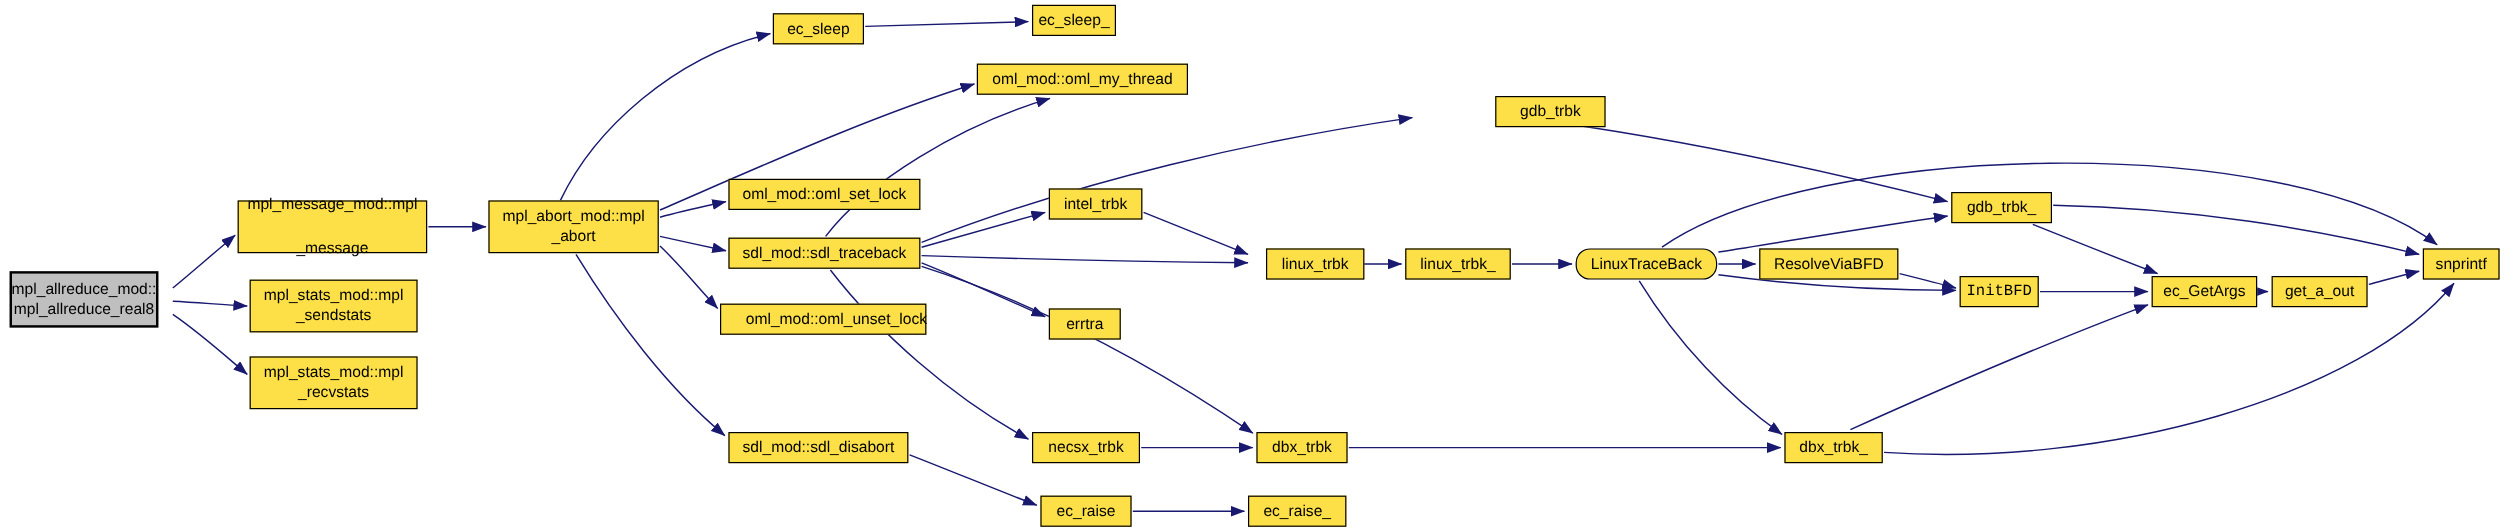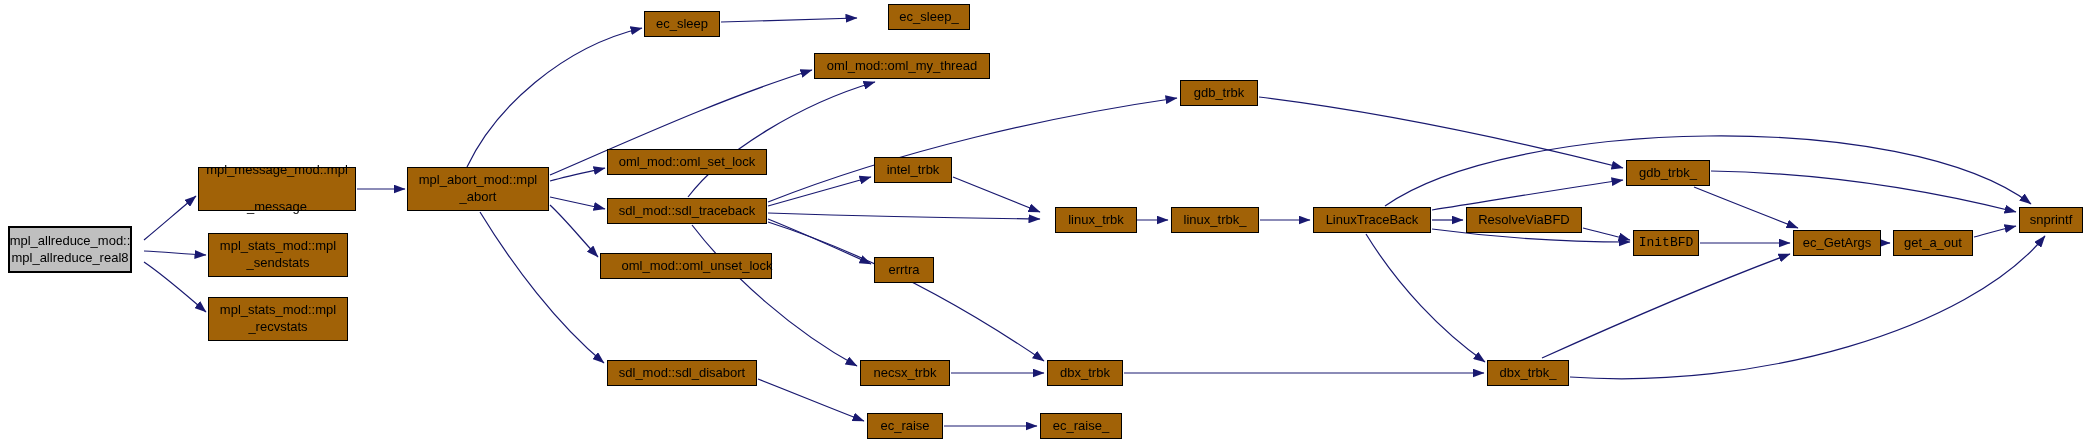--- a/index.html
+++ b/index.html
@@ -23,21 +23,21 @@
     height: 443px;
   }
   .edge {
     fill: none;
     stroke: #191970;
     stroke-width: 1.2;
   }
   .node {
     position: absolute;
     box-sizing: border-box;
-    background: #a16207;
+    background: #fde047;
     border: 1px solid #000000;
     color: #000000;
     font-size: 13px;
     line-height: 1.3;
     display: flex;
     flex-direction: column;
     justify-content: center;
     align-items: center;
     text-align: center;
     white-space: nowrap;
@@ -119,21 +119,21 @@
       <div class="lbl">mpl_stats_mod::mpl</div>
       <div class="lbl">_recvstats</div>
     </div>
     <div class="node" style="left: 407px; top: 167px; width: 142px; height: 44px;">
       <div class="lbl">mpl_abort_mod::mpl</div>
       <div class="lbl">_abort</div>
     </div>
     <div class="node" style="left: 644px; top: 11px; width: 76px; height: 26px;">
       <div class="lbl">ec_sleep</div>
     </div>
-    <div class="node" style="left: 888px; top: 4px; width: 82px; height: 26px;">
+    <div class="node" style="left: 860px; top: 4px; width: 70px; height: 26px;">
       <div class="lbl">ec_sleep_</div>
     </div>
     <div class="node" style="left: 814px; top: 53px; width: 176px; height: 26px;">
       <div class="lbl">oml_mod::oml_my_thread</div>
     </div>
     <div class="node" style="left: 607px; top: 149px; width: 160px; height: 26px;">
       <div class="lbl">oml_mod::oml_set_lock</div>
     </div>
     <div class="node" style="left: 607px; top: 198px; width: 160px; height: 26px;">
       <div class="lbl">sdl_mod::sdl_traceback</div>
@@ -152,33 +152,33 @@
     </div>
     <div class="node" style="left: 874px; top: 157px; width: 78px; height: 26px;">
       <div class="lbl">intel_trbk</div>
     </div>
     <div class="node" style="left: 874px; top: 257px; width: 60px; height: 26px;">
       <div class="lbl">errtra</div>
     </div>
     <div class="node" style="left: 860px; top: 360px; width: 90px; height: 26px;">
       <div class="lbl">necsx_trbk</div>
     </div>
-    <div class="node" style="left: 1180px; top: 80px; width: 78px; height: 26px;">
+    <div class="node" style="left: 1246px; top: 80px; width: 92px; height: 26px;">
       <div class="lbl">gdb_trbk</div>
     </div>
     <div class="node" style="left: 1043px; top: 207px; width: 82px; height: 26px; margin-left: 12px;">
       <div class="lbl">linux_trbk</div>
     </div>
     <div class="node" style="left: 1171px; top: 207px; width: 88px; height: 26px;">
       <div class="lbl">linux_trbk_</div>
     </div>
     <div class="node" style="left: 1047px; top: 360px; width: 76px; height: 26px;">
       <div class="lbl">dbx_trbk</div>
     </div>
-    <div class="node" style="left: 1313px; top: 207px; width: 118px; height: 26px;">
+    <div class="node" style="left: 1313px; top: 207px; width: 118px; height: 26px; border-radius: 12px;">
       <div class="lbl">LinuxTraceBack</div>
     </div>
     <div class="node" style="left: 1466px; top: 207px; width: 116px; height: 26px;">
       <div class="lbl">ResolveViaBFD</div>
     </div>
     <div class="node" style="left: 1626px; top: 160px; width: 84px; height: 26px;">
       <div class="lbl">gdb_trbk_</div>
     </div>
     <div class="node" style="left: 1633px; top: 230px; width: 66px; height: 26px; font-family: Liberation Mono, monospace;">
       <div class="lbl">InitBFD</div>

